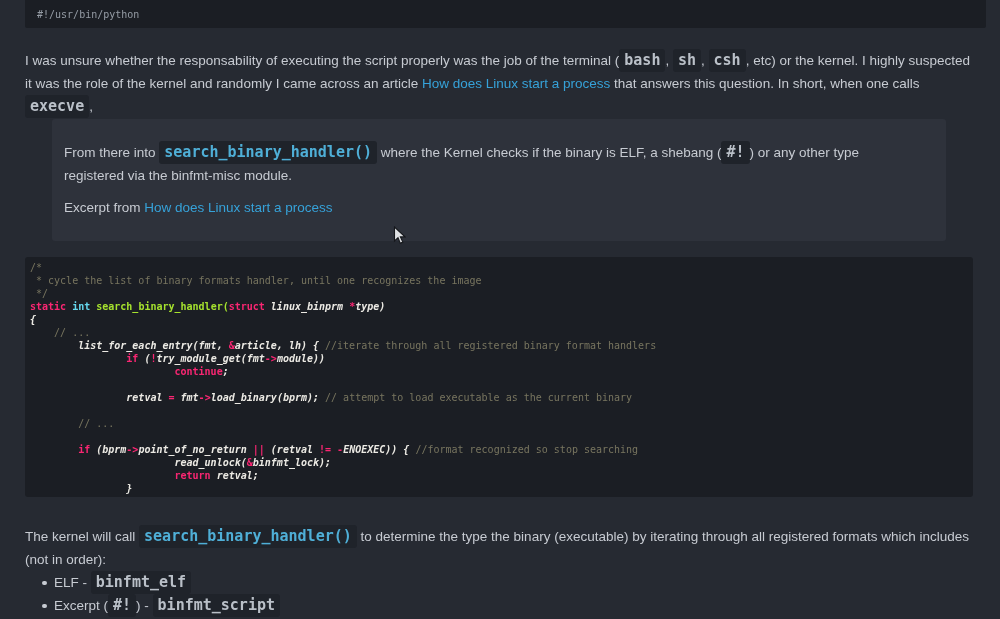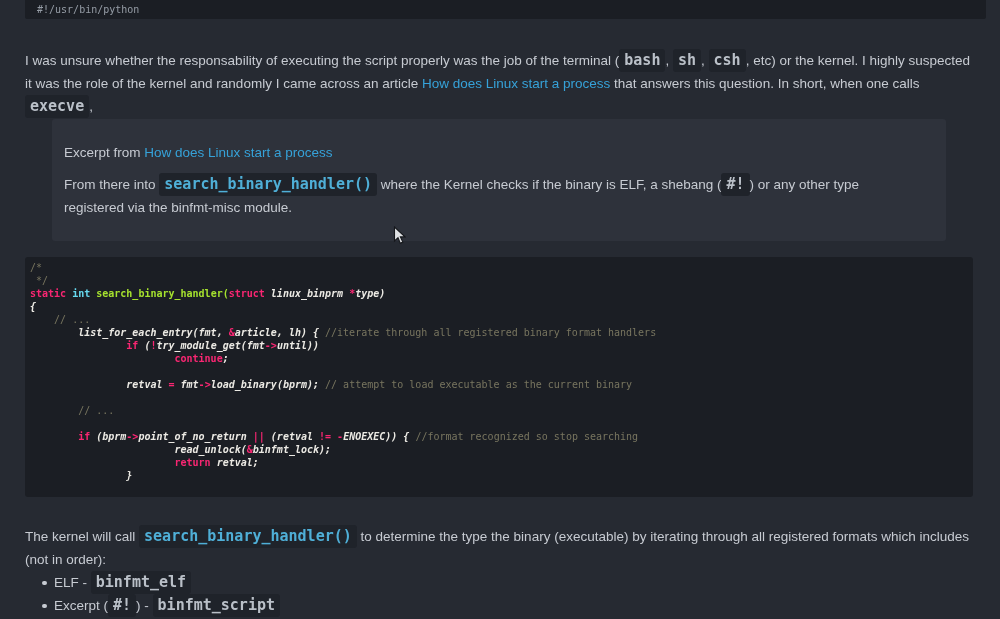--- a/index.html
+++ b/index.html
@@ -5,21 +5,21 @@
   html,body{margin:0;padding:0;}
   body{
     width:1000px;height:619px;position:relative;overflow:hidden;
     background:var(--bg,#262a32);
     font-family:"Liberation Sans",sans-serif;
     color:var(--text,#c7cbd2);
   }
   .abs{position:absolute;}
   
   .shebang-block{
-    left:25px;top:0;width:961px;height:19px;
+    left:25px;top:0;width:961px;height:28px;
     background:var(--codebg,#1b1e24);
     display:flex;align-items:center;
     border-radius:0 0 2px 2px;
   }
   .shebang-block code{
     font-family:"DejaVu Sans Mono",monospace;font-size:10px;
     color:var(--shebang,#969da6);padding-left:12px;white-space:pre;
   }
   
   .para{
@@ -75,32 +75,33 @@
 </head>
 <body style="--bg: #262a32; --text: #c7cbd2; --link: #36a2d9; --panel: #2e323b; --codebg: #1b1e24; --chipbg: #1f232a; --chiptext: #bac0c8; --chipfn: #4fafd7; --kw: #f92672; --ty: #66d9ef; --fn: #a6e22e; --cm: #78755f; --pl: #eceae4; --shebang: #969da6;">
 
 <div class="abs shebang-block">
   <code>#!/usr/bin/python</code>
 </div>
 
 <p class="abs para para-intro"><span>I was unsure whether the responsability of executing the script properly was the job of the terminal (</span><code class="chip">bash</code><span>, </span><code class="chip">sh</code><span>, </span><code class="chip">csh</code><span>, etc) or the kernel. I highly suspected it was the role of the kernel and randomly I came across an article </span><a class="link" href="#">How does Linux start a process</a><span> that answers this question. In short, when one calls </span><code class="chip">execve</code><span>,</span></p>
 
 <div class="abs quote-panel">
+  <p class="qp"><span>From there into </span><code class="chip fn">search_binary_handler()</code><span> where the Kernel checks if the binary is ELF, a shebang (</span><code class="chip">#!</code><span>) or any other type registered via the binfmt-misc module.</span></p>
   <p class="qp"><span>Excerpt from </span><a class="link" href="#">How does Linux start a process</a></p>
-  <p class="qp"><span>From there into </span><code class="chip fn">search_binary_handler()</code><span> where the Kernel checks if the binary is ELF, a shebang (</span><code class="chip">#!</code><span>) or any other type registered via the binfmt-misc module.</span></p>
 </div>
 
 <div class="abs code-block">
     <div class="code-line"><span class="tok-cm">/*</span></div>
+    <div class="code-line"><span class="tok-cm"> * cycle the list of binary formats handler, until one recognizes the image</span></div>
     <div class="code-line"><span class="tok-cm"> */</span></div>
     <div class="code-line"><span class="tok-kw">static</span><span class="tok-pl"> </span><span class="tok-ty">int</span><span class="tok-pl"> </span><span class="tok-fn">search_binary_handler(</span><span class="tok-kw">struct</span><span class="tok-pl"> linux_binprm </span><span class="tok-kw">*</span><span class="tok-pl">type)</span></div>
     <div class="code-line"><span class="tok-pl">{</span></div>
     <div class="code-line"><span class="tok-pl">    </span><span class="tok-cm">// ...</span></div>
     <div class="code-line"><span class="tok-pl">        list_for_each_entry(fmt, </span><span class="tok-kw">&amp;</span><span class="tok-pl">article, lh) { </span><span class="tok-cm">//iterate through all registered binary format handlers</span></div>
-    <div class="code-line"><span class="tok-pl">                </span><span class="tok-kw">if</span><span class="tok-pl"> (</span><span class="tok-kw">!</span><span class="tok-pl">try_module_get(fmt</span><span class="tok-kw">-&gt;</span><span class="tok-pl">until))</span></div>
+    <div class="code-line"><span class="tok-pl">                </span><span class="tok-kw">if</span><span class="tok-pl"> (</span><span class="tok-kw">!</span><span class="tok-pl">try_module_get(fmt</span><span class="tok-kw">-&gt;</span><span class="tok-pl">module))</span></div>
     <div class="code-line"><span class="tok-pl">                        </span><span class="tok-kw">continue</span><span class="tok-pl">;</span></div>
     <div class="code-line">&nbsp;</div>
     <div class="code-line"><span class="tok-pl">                retval </span><span class="tok-kw">=</span><span class="tok-pl"> fmt</span><span class="tok-kw">-&gt;</span><span class="tok-pl">load_binary(bprm); </span><span class="tok-cm">// attempt to load executable as the current binary</span></div>
     <div class="code-line">&nbsp;</div>
     <div class="code-line"><span class="tok-pl">        </span><span class="tok-cm">// ...</span></div>
     <div class="code-line">&nbsp;</div>
     <div class="code-line"><span class="tok-pl">        </span><span class="tok-kw">if</span><span class="tok-pl"> (bprm</span><span class="tok-kw">-&gt;</span><span class="tok-pl">point_of_no_return </span><span class="tok-kw">||</span><span class="tok-pl"> (retval </span><span class="tok-kw">!=</span><span class="tok-pl"> </span><span class="tok-kw">-</span><span class="tok-pl">ENOEXEC)) { </span><span class="tok-cm">//format recognized so stop searching</span></div>
     <div class="code-line"><span class="tok-pl">                        read_unlock(</span><span class="tok-kw">&amp;</span><span class="tok-pl">binfmt_lock);</span></div>
     <div class="code-line"><span class="tok-pl">                        </span><span class="tok-kw">return</span><span class="tok-pl"> retval;</span></div>
     <div class="code-line"><span class="tok-pl">                }</span></div>

